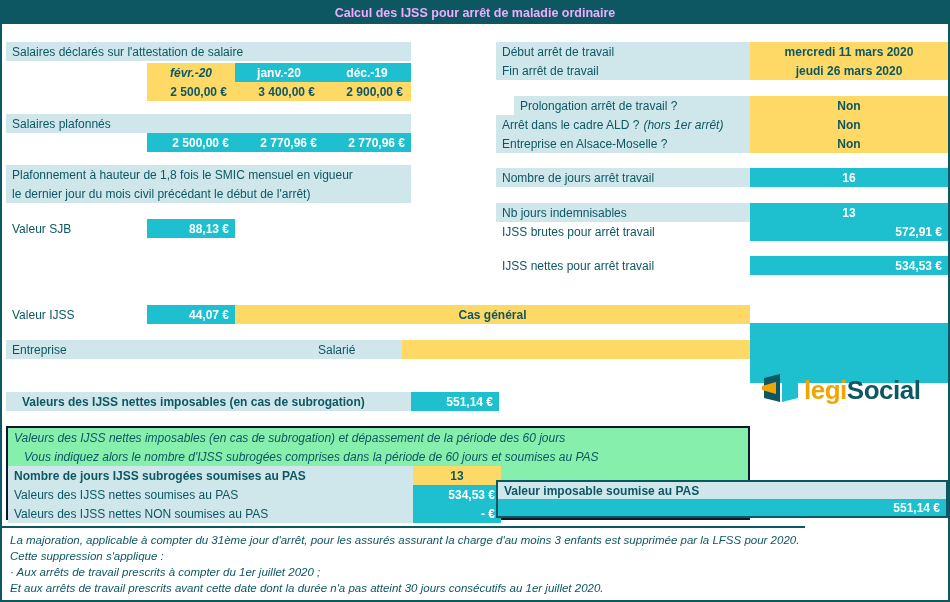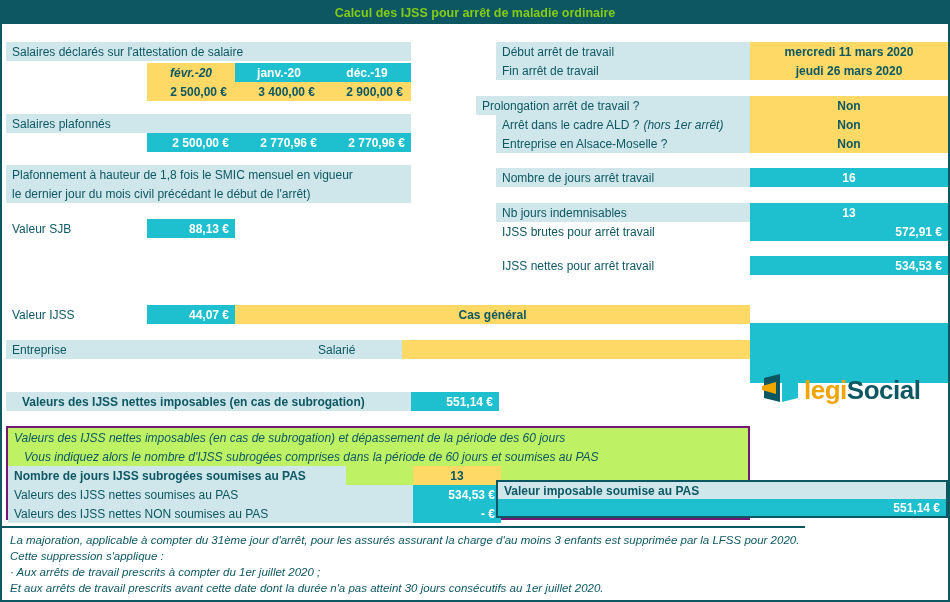--- a/index.html
+++ b/index.html
@@ -17,21 +17,21 @@
   .page {
     position: relative;
     width: 950px; height: 602px;
     border: 2px solid #0d5763;
     background: #ffffff;
   }
   
   .abs { position: absolute; }
   .title-bar {
     left: 0; top: 0; width: 946px; height: 22px;
-    background: #0d5763; color: #84cc16;
+    background: #0d5763; color: #f0abfc;
     font-weight: bold; font-size: 12.5px;
     display: flex; align-items: center; justify-content: center;
   }
   .lbl-teal {
     background: #cfe7ea;
     color: #0d5763;
     display: flex; align-items: center;
     padding-left: 6px;
     height: 19px;
     font-size: 12px;
@@ -62,22 +62,22 @@
     background: #ffd966; color: #0d5763;
     display: flex; align-items: center; justify-content: flex-end;
     padding-right: 8px;
     height: 19px; font-weight: bold; font-size: 12px;
   }
   .bold { font-weight: bold; }
   .ital { font-style: italic; }
 
   
   .sub-box {
-    border: 2px solid #701a75;
-    background: #bef264;
+    border: 2px solid #0f172a;
+    background: #86efac;
   }
   
   .footer-note {
     border-top: 2px solid #0d5763;
     font-style: italic;
     font-size: 11.5px;
     line-height: 16px;
     padding: 4px 8px 0 8px;
     color: #0d5763;
   }
@@ -126,21 +126,21 @@
 
   <div class="abs lbl-teal bold" style="left:4px; top:390px; width:405px;padding-left:16px;">Valeurs des IJSS nettes imposables (en cas de subrogation)</div>
   <div class="abs val-cyan-right" style="left:409px; top:390px; width:88px;">551,14 €</div>
 
   <div class="abs lbl-teal" style="left:494px; top:40px; width:254px;">Début arrêt de travail</div>
   <div class="abs val-yellow" style="left:748px; top:40px; width:198px;">mercredi 11 mars 2020</div>
 
   <div class="abs lbl-teal" style="left:494px; top:59px; width:254px;">Fin arrêt de travail</div>
   <div class="abs val-yellow" style="left:748px; top:59px; width:198px;">jeudi 26 mars 2020</div>
 
-  <div class="abs lbl-teal" style="left:474px; top:94px; width:281px;">Prolongation arrêt de travail ?</div>
+  <div class="abs lbl-teal" style="left:512px; top:94px; width:281px;">Prolongation arrêt de travail ?</div>
   <div class="abs val-yellow" style="left:748px; top:94px; width:198px;">Non</div>
 
   <div class="abs lbl-teal" style="left:494px; top:113px; width:254px; padding-left:6px;">
     <span>Arrêt dans le cadre ALD ?</span>
     <span class="ital" style="margin-left:4px;">(hors 1er arrêt)</span>
   </div>
   <div class="abs val-yellow" style="left:748px; top:113px; width:198px;">Non</div>
 
   <div class="abs lbl-teal" style="left:494px; top:132px; width:254px;">Entreprise en Alsace-Moselle ?</div>
   <div class="abs val-yellow" style="left:748px; top:132px; width:198px;">Non</div>
@@ -167,21 +167,21 @@
     </svg>
     <span class="logo-text" style="margin-left:2px;">
       <span class="logo-legi">legi</span><span class="logo-social">Social</span>
     </span>
   </div>
 
   <div class="abs sub-box" style="left:4px; top:424px; width:744px; height:94px;">
     <div class="lbl-plain ital" style="width:100%; height:19px; padding-left:6px;">Valeurs des IJSS nettes imposables (en cas de subrogation) et dépassement de la période des 60 jours</div>
     <div class="lbl-plain ital" style="width:100%; height:19px; padding-left:16px;">Vous indiquez alors le nombre d'IJSS subrogées comprises dans la période de 60 jours et soumises au PAS</div>
     <div style="position:relative; height:19px;">
-      <div class="abs lbl-teal bold" style="left:0; top:0; width:338px;">Nombre de jours IJSS subrogées soumises au PAS</div>
+      <div class="abs lbl-teal bold" style="left:0; top:0; width:405px;">Nombre de jours IJSS subrogées soumises au PAS</div>
       <div class="abs val-yellow" style="left:405px; top:0; width:88px;">13</div>
     </div>
     <div style="position:relative; height:19px;">
       <div class="abs lbl-teal" style="left:0; top:0; width:405px;">Valeurs des IJSS nettes soumises au PAS</div>
       <div class="abs val-cyan-right" style="left:405px; top:0; width:88px;">534,53 €</div>
     </div>
     <div style="position:relative; height:19px;">
       <div class="abs lbl-teal" style="left:0; top:0; width:405px;">Valeurs des IJSS nettes NON soumises au PAS</div>
       <div class="abs val-cyan-right" style="left:405px; top:0; width:88px;">-     €</div>
     </div>

